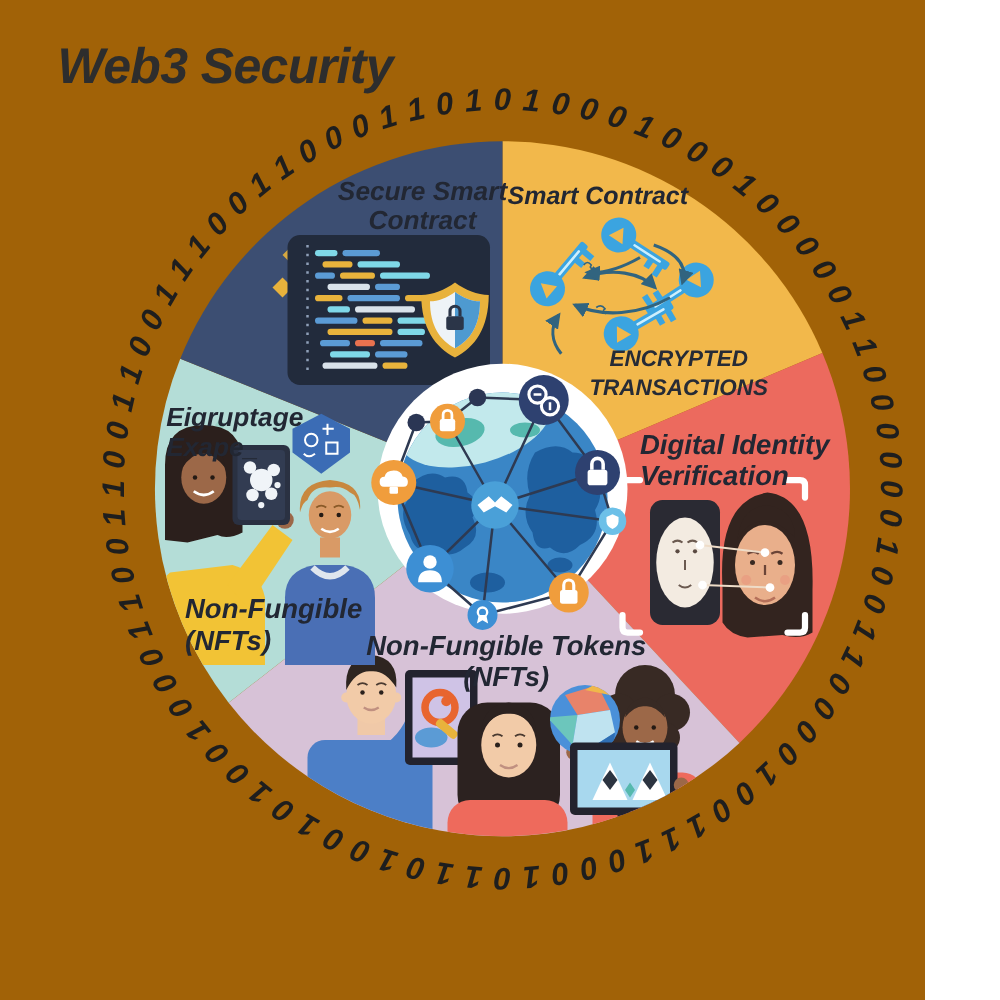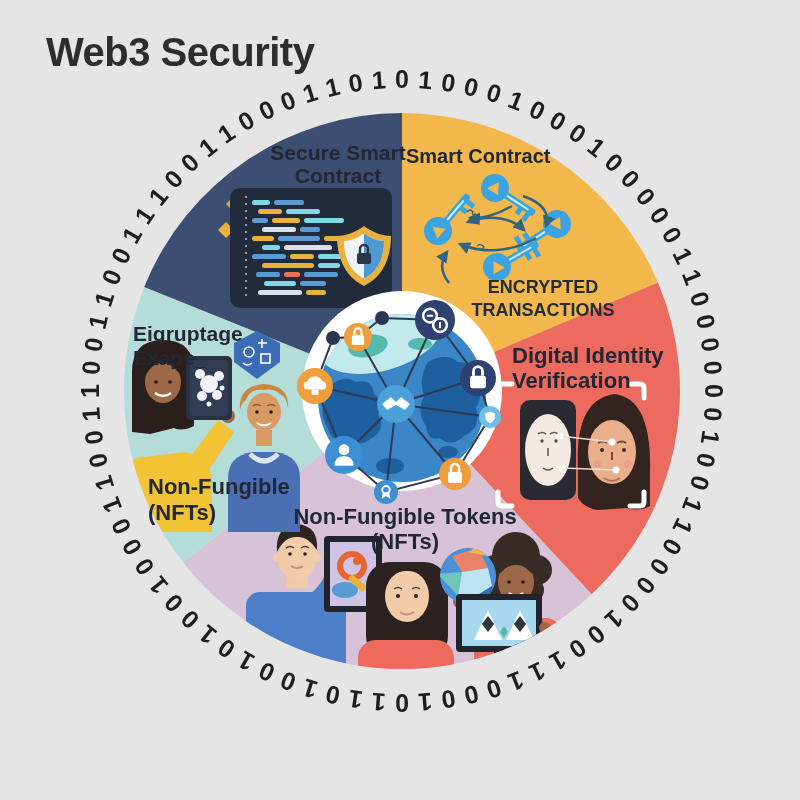--- a/index.html
+++ b/index.html
@@ -1,17 +1,17 @@
 <!DOCTYPE html>
 <html><head>
 <meta charset="utf-8">
 <style>
   html,body{margin:0;padding:0;background:#ffffff;}
-  .canvas{position:relative;width:800px;height:800px;background:#e5e5e5;overflow:hidden;
-          font-family:"Liberation Sans",sans-serif;}
+  .canvas{position:relative;width:740px;height:800px;background:#a16207;overflow:hidden;
+          font-family:"Liberation Sans",sans-serif;font-style:italic;}
   svg text{font-family:"Liberation Sans",sans-serif;}
   .title-text{font-size:40px;font-weight:bold;fill:#2d2d2d;letter-spacing:-0.5px;}
   .seg-label{font-weight:bold;fill:#222733;}
   .seg-caption{font-weight:600;fill:#262b36;}
   .ring-digit{font-size:25px;font-weight:600;}
 </style>
 </head>
 <body>
 
 <div class="canvas">

